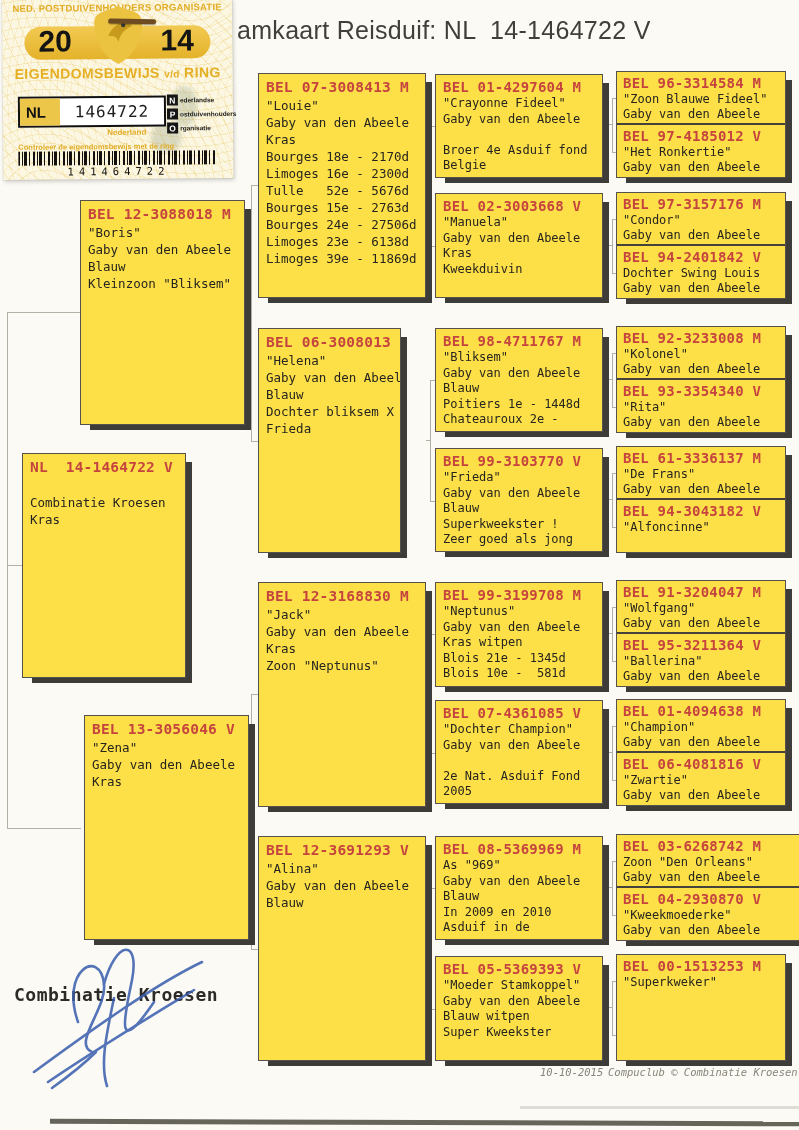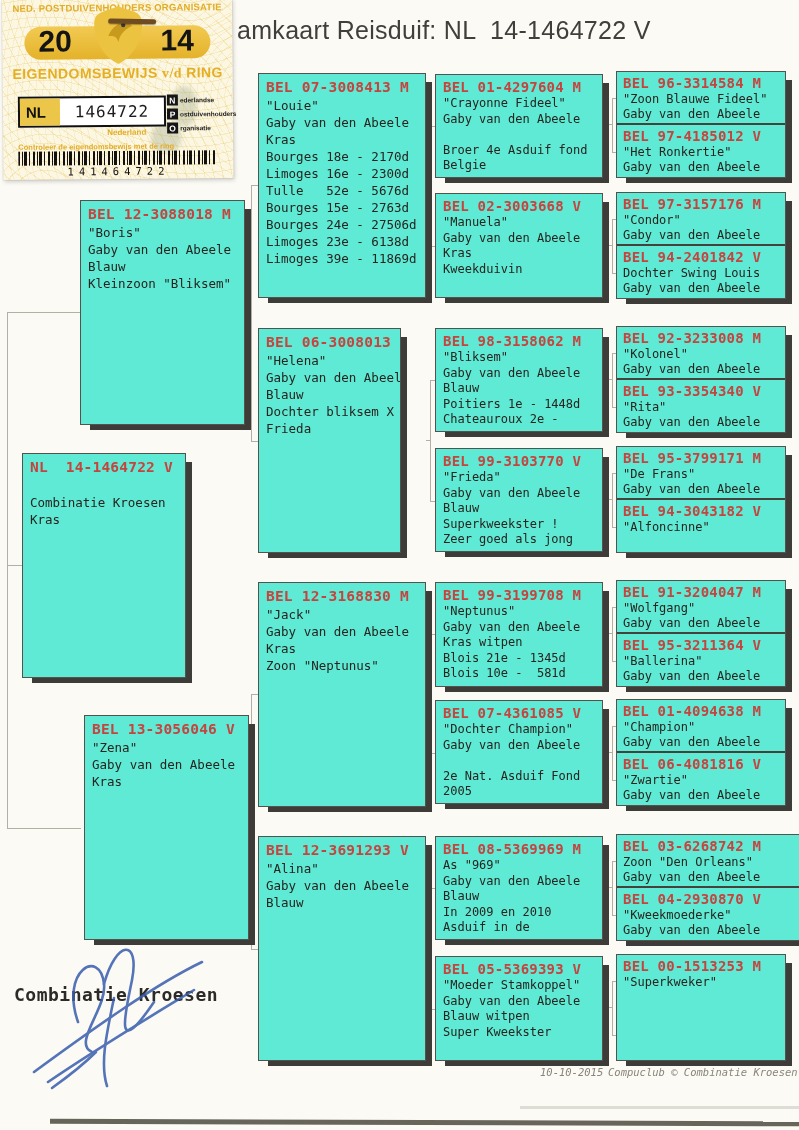--- a/index.html
+++ b/index.html
@@ -1,20 +1,20 @@
 <!DOCTYPE html>
 <html><head>
 <meta charset="utf-8">
 <style>
   html,body{margin:0;padding:0;background:#e9e7e2;}
   .page{position:relative;width:799px;height:1130px;background:#fbfaf5;overflow:hidden;
         font-family:"DejaVu Sans Mono",monospace;}
 
   
-  .pbox{position:absolute;background:#5eead4;border:1px solid #55524d;
+  .pbox{position:absolute;background:#fde047;border:1px solid #55524d;
         box-shadow:8px 7px 0 -2px #3e3c38;padding:4px 7px;box-sizing:border-box;overflow:hidden;}
   .ring{color:#c5443f;font-weight:bold;font-size:14.5px;line-height:19px;white-space:pre;letter-spacing:.2px;}
   .btext{font-size:12.5px;line-height:17px;white-space:pre;color:#26241f;}
   .small .ring{font-size:14px;line-height:17px;}
   .small .btext{font-size:12px;line-height:15.5px;}
   .gbox{padding:0;}
   .ghalf{padding:3px 6px 0;height:51px;box-sizing:border-box;overflow:hidden;}
   .ghalf.second{border-top:2px solid #45423c;height:52px;}
   .ghalf .ring{font-size:14px;line-height:17px;}
   .ghalf .btext{font-size:12px;line-height:15px;}
@@ -38,21 +38,21 @@
           font-size:9.5px;font-family:"Liberation Sans",sans-serif;white-space:nowrap;letter-spacing:.2px;}
   .st-band{position:absolute;left:22px;top:27px;width:186px;height:33px;border-radius:17px;
            background:linear-gradient(#f2ca52,#e4b22a);}
   .st-year{position:absolute;top:25px;font-size:30px;font-weight:bold;color:#141414;
            font-family:"Liberation Sans",sans-serif;}
   .st-emblem{position:absolute;left:88px;top:5px;}
   .st-staple{position:absolute;left:106px;top:20px;width:48px;height:5px;background:#6e4b20;
              border-radius:3px;transform:rotate(1.5deg);box-shadow:0 1px 1px rgba(0,0,0,.3);}
   .st-title{position:absolute;top:66px;left:0;right:0;text-align:center;color:#e5af24;font-weight:bold;
             font-size:14px;font-family:"Liberation Sans",sans-serif;letter-spacing:.4px;white-space:nowrap;}
-  .st-vd{font-size:14px;font-weight:bold;font-family:Liberation Serif, serif;}
+  .st-vd{font-size:10px;font-weight:bold;}
   .st-blob{position:absolute;background:rgba(140,152,122,.3);border-radius:45%;filter:blur(2px);}
   .st-ringbox{position:absolute;left:15px;top:97px;width:144px;height:27px;border:2.5px solid #101010;
               background:#fff;display:flex;box-sizing:content-box;}
   .st-nl{width:40px;background:#ecc648;color:#111;font-weight:bold;font-size:15px;
          font-family:"Liberation Sans",sans-serif;display:flex;align-items:center;padding-left:6px;box-sizing:border-box;}
   .st-num{flex:1;display:flex;align-items:center;justify-content:center;font-size:16px;color:#1c1c1c;letter-spacing:1px;}
   .st-nederland{position:absolute;left:56px;top:129px;color:#e2ac25;font-weight:bold;font-size:8px;
                 font-family:"Liberation Sans",sans-serif;margin-left:48px;}
   .st-npo{position:absolute;left:164px;top:96px;display:flex;flex-direction:column;gap:3px;}
   .st-npo-row{display:flex;align-items:center;gap:2px;}
@@ -227,21 +227,21 @@
 Belgie</div>
   </div>
   <div class="pbox small" style="left:435px;top:193px;width:168px;height:105px">
     <div class="ring">BEL 02-3003668 V</div>
     <div class="btext">"Manuela"
 Gaby van den Abeele
 Kras
 Kweekduivin</div>
   </div>
   <div class="pbox small" style="left:435px;top:328px;width:168px;height:104px">
-    <div class="ring">BEL 98-3158062 M</div>
+    <div class="ring">BEL 98-4711767 M</div>
     <div class="btext">"Bliksem"
 Gaby van den Abeele
 Blauw
 Poitiers 1e - 1448d
 Chateauroux 2e -</div>
   </div>
   <div class="pbox small" style="left:435px;top:448px;width:168px;height:104px">
     <div class="ring">BEL 99-3103770 V</div>
     <div class="btext">"Frieda"
 Gaby van den Abeele
@@ -312,21 +312,21 @@
 Gaby van den Abeele</div>
     </div>
     <div class="ghalf second">
       <div class="ring">BEL 93-3354340 V</div>
       <div class="btext">"Rita"
 Gaby van den Abeele</div>
     </div>
   </div>
   <div class="pbox gbox" style="left:616px;top:446px;width:170px;height:107px">
     <div class="ghalf">
-      <div class="ring">BEL 95-3799171 M</div>
+      <div class="ring">BEL 61-3336137 M</div>
       <div class="btext">"De Frans"
 Gaby van den Abeele</div>
     </div>
     <div class="ghalf second">
       <div class="ring">BEL 94-3043182 V</div>
       <div class="btext">"Alfoncinne"</div>
     </div>
   </div>
   <div class="pbox gbox" style="left:616px;top:580px;width:170px;height:107px">
     <div class="ghalf">

